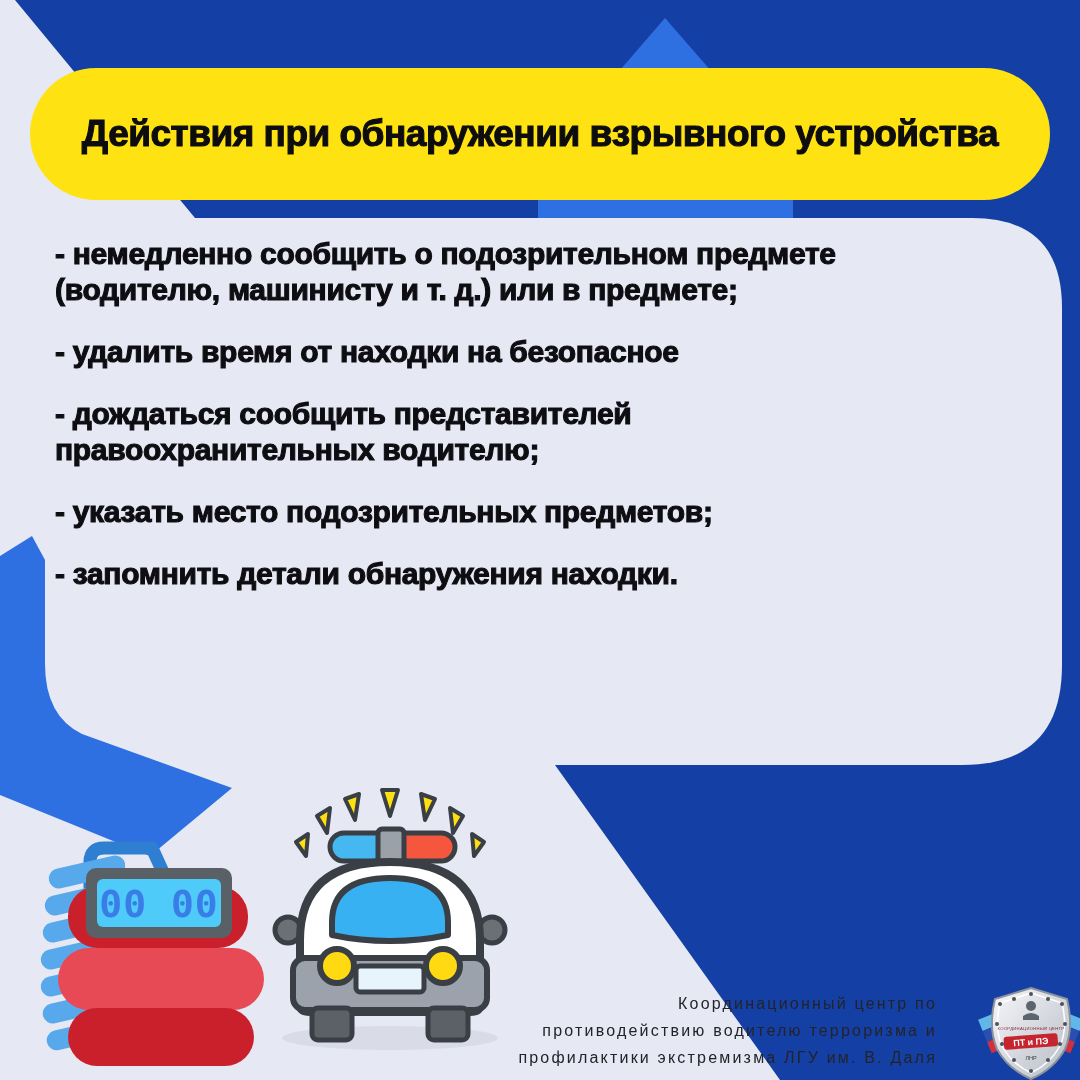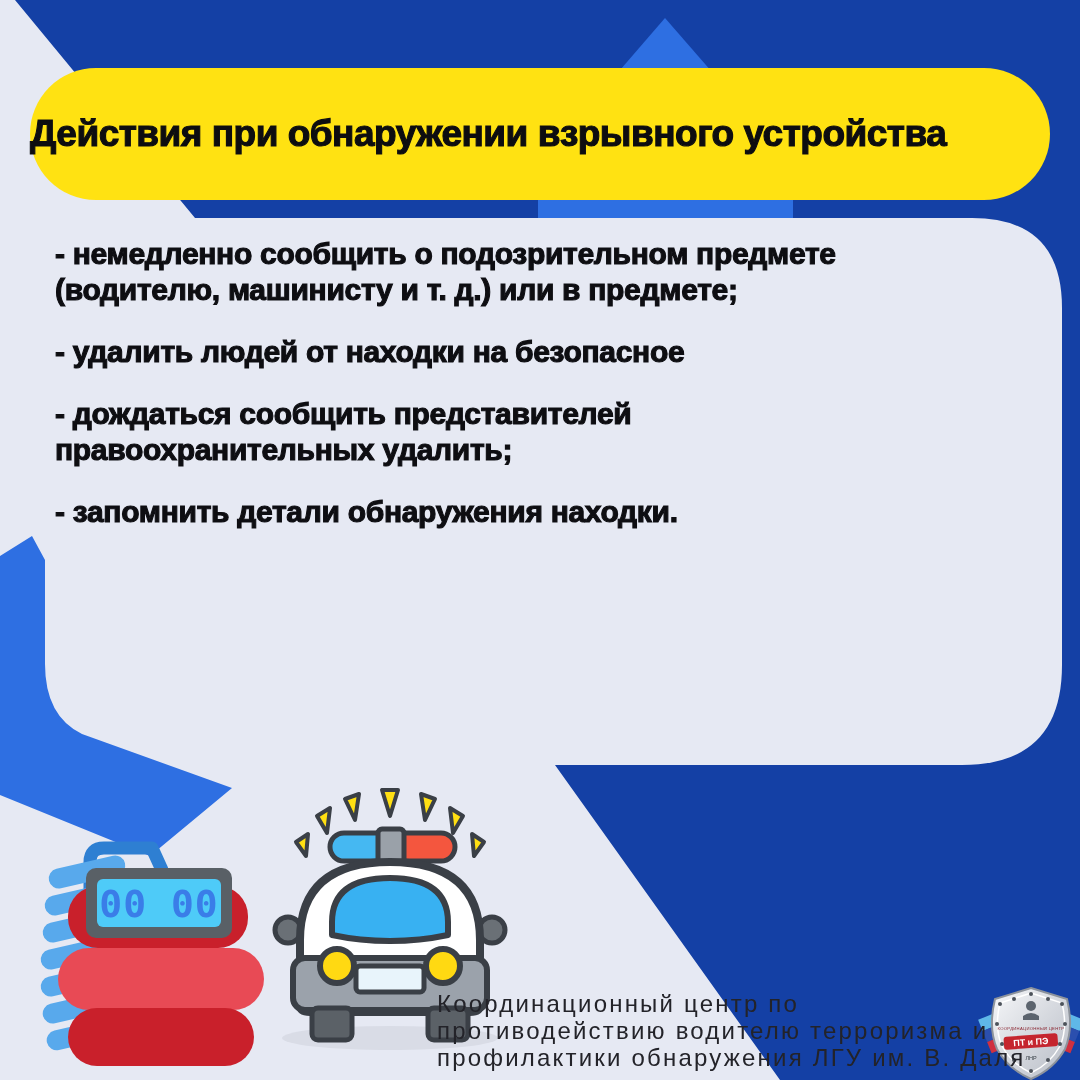--- a/index.html
+++ b/index.html
@@ -7,38 +7,38 @@
     position:relative;
     width:1080px;height:1080px;
     overflow:hidden;
     background:#1440a5;
     font-family:"Liberation Sans", sans-serif;
   }
   #bg-svg, #art-svg{position:absolute;left:0;top:0;}
   .banner{
     position:absolute;left:30px;top:68px;width:1020px;height:132px;
     background:#ffe212;border-radius:66px;
-    display:flex;align-items:center;
+    display:flex;align-items:center;justify-content:center;
   }
   .banner .title{
     font-size:37px;font-weight:bold;color:#0d0d10;
     letter-spacing:-0.5px;white-space:nowrap;
     -webkit-text-stroke:1.1px #0d0d10;
   }
   .bullets{
     position:absolute;left:55px;top:236px;width:1000px;
     color:#0e0e12;font-weight:bold;font-size:30px;line-height:36px;
     -webkit-text-stroke:1.1px #0e0e12;letter-spacing:-0.3px;
   }
   .bullets .para{margin:0 0 26px 0;}
   .bullets .line{white-space:nowrap;}
   .footer-credit{
     position:absolute;left:437px;top:990px;width:500px;
-    text-align:left;color:#232329;
-    font-size:24px;line-height:27px;letter-spacing:2.2px;
+    text-align:right;color:#232329;
+    font-size:16px;line-height:27px;letter-spacing:2.2px;
   }
   .footer-credit .line{white-space:nowrap;}
 </style>
 </head>
 <body>
 
 <div id="poster">
 
   <svg id="bg-svg" width="1080" height="1080" viewBox="0 0 1080 1080">
     <rect x="0" y="0" width="1080" height="1080" fill="#1440a5"></rect>
@@ -53,25 +53,28 @@
   <div class="banner">
     <div class="title">Действия при обнаружении взрывного устройства</div>
   </div>
 
   <div class="bullets">
     <div class="para">
       <div class="line">- немедленно сообщить о подозрительном предмете</div>
       <div class="line">(водителю, машинисту и т. д.) или в предмете;</div>
     </div>
     <div class="para">
-      <div class="line">- удалить людей от находки на безопасное</div>
+      <div class="line">- удалить время от находки на безопасное</div>
     </div>
     <div class="para">
       <div class="line">- дождаться сообщить представителей</div>
-      <div class="line">правоохранительных удалить;</div>
+      <div class="line">правоохранительных водителю;</div>
+    </div>
+    <div class="para">
+      <div class="line">- указать место подозрительных предметов;</div>
     </div>
     <div class="para">
       <div class="line">- запомнить детали обнаружения находки.</div>
     </div>
   </div>
 
   <svg id="art-svg" width="1080" height="1080" viewBox="0 0 1080 1080">
 
     <g>
 
@@ -185,16 +188,16 @@
         <rect x="1004" y="1035" width="54" height="13" rx="3" fill="#c5252e"></rect>
         <text x="1031" y="1045" text-anchor="middle" font-size="9" font-weight="bold" fill="#ffffff" font-family="Liberation Sans, sans-serif">ПТ и ПЭ</text>
       </g>
       <text x="1031" y="1060" text-anchor="middle" font-size="5.5" fill="#3a4048" font-family="Liberation Sans, sans-serif">ЛНР</text>
     </g>
   </svg>
 
   <div class="footer-credit">
     <div class="line">Координационный центр по</div>
     <div class="line">противодействию водителю терроризма и</div>
-    <div class="line">профилактики обнаружения ЛГУ им. В. Даля</div>
+    <div class="line">профилактики экстремизма ЛГУ им. В. Даля</div>
   </div>
 
 </div>
 
 </body></html>

